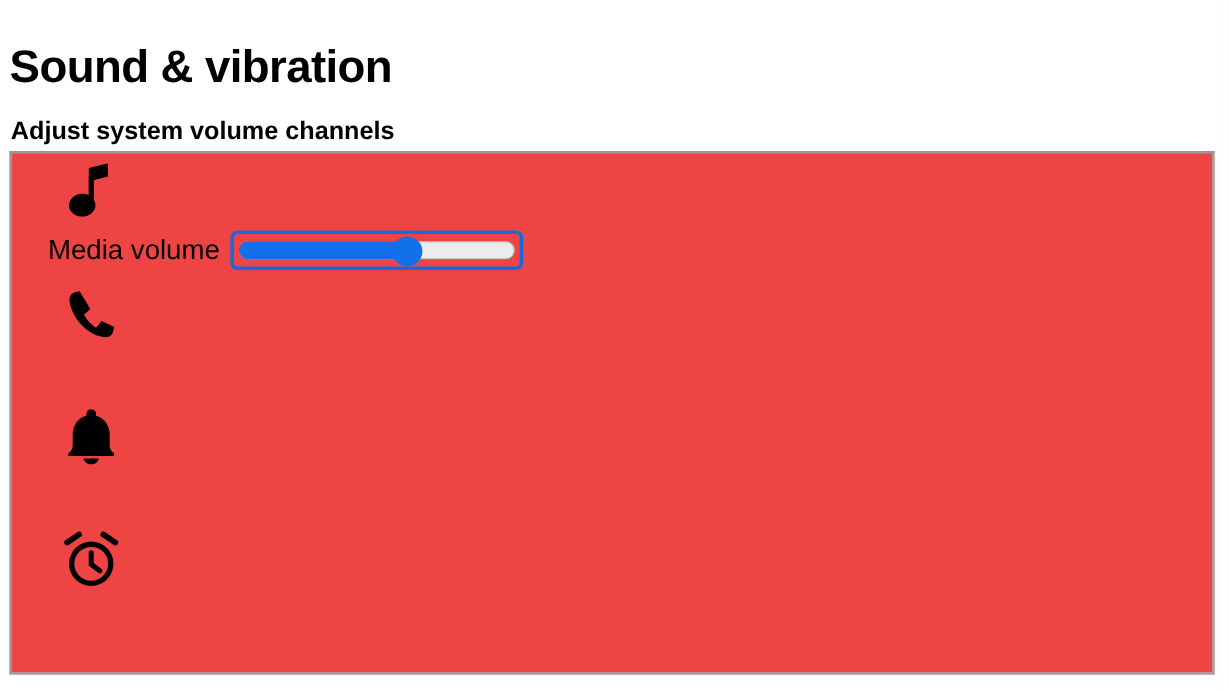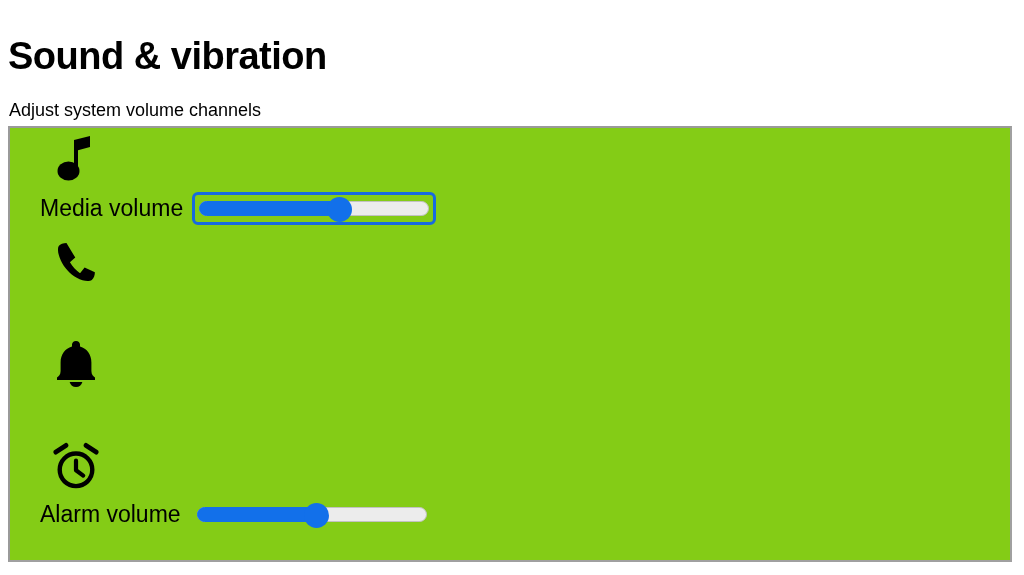--- a/index.html
+++ b/index.html
@@ -32,38 +32,38 @@
     font-weight: bold;
     letter-spacing: -0.5px;
     line-height: 46px;
     white-space: nowrap;
   }
 
   .section-subtitle {
     position: absolute;
     left: 9px;
     top: 96px;
-    font-size: 18px;
-    font-weight: normal;
+    font-size: 21px;
+    font-weight: bold;
     line-height: 28px;
     white-space: nowrap;
   }
 
   
   .volume-panel {
     position: absolute;
     left: 8px;
     top: 126px;
     width: 1004px;
     height: 436px;
     box-sizing: border-box;
     border: 2px solid #a0a0a0;
     border-top-color: #9a9a9a;
     border-left-color: #9a9a9a;
-    background: #84cc16;
+    background: #ef4444;
   }
 
   .rows {
     position: absolute;
     left: 0;
     top: 0;
     width: 100%;
   }
 
   
@@ -204,27 +204,17 @@
         </div>
         <div class="channel-row r3">
           <span class="row-icon">
             <svg width="46" height="48" viewBox="0 0 48 50" aria-hidden="true">
               <circle cx="24" cy="29" r="17" fill="none" stroke="#000" stroke-width="4.6"></circle>
               <path d="M24 19.5 L24 29.5 L31.5 35" fill="none" stroke="#000" stroke-width="4.4" stroke-linecap="round" stroke-linejoin="round"></path>
               <path d="M3 10.5 L13.5 3.5" stroke="#000" stroke-width="5" stroke-linecap="round"></path>
               <path d="M45 10.5 L34.5 3.5" stroke="#000" stroke-width="5" stroke-linecap="round"></path>
             </svg>
           </span>
-          <div class="row-control">
-            <span class="row-label">Alarm volume</span>
-            <div class="slider-wrap">
-              <div class="slider" role="slider" aria-valuemin="0" aria-valuemax="100" aria-valuenow="52">
-                <div class="slider-track"></div>
-                <div class="slider-fill" style="width: 52%;"></div>
-                <div class="slider-thumb" style="left: 52%;"></div>
-              </div>
-            </div>
-          </div>
         </div>
       </div>
   </div>
 
 </div>
 
 </body></html>

